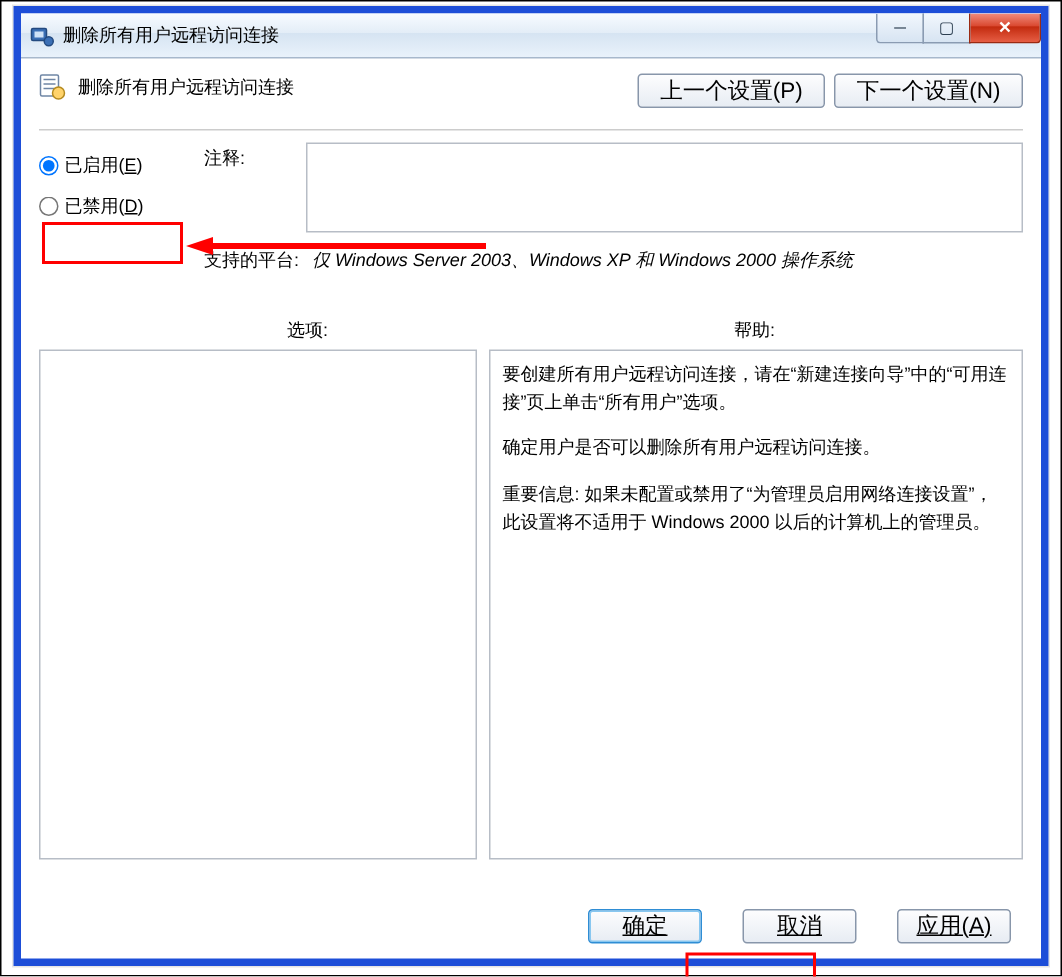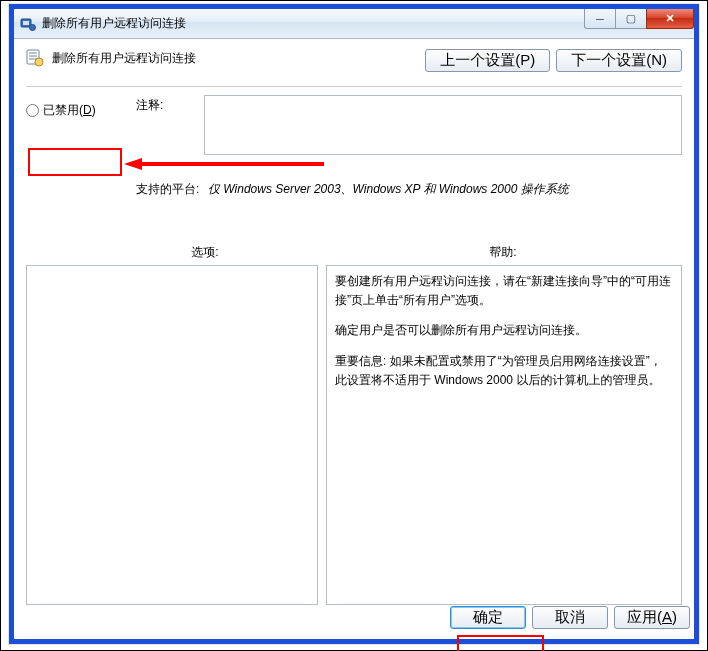--- a/index.html
+++ b/index.html
@@ -106,21 +106,21 @@
     width:110px;
     padding-top:4px;
   }
   .radio-line {
     display:flex; align-items:center; gap:4px;
     margin: 3px 0 10px 0;
   }
   .radio-line input { margin:0; }
   .radio-line label u { text-decoration: underline; }
   .right-fields { flex:1; }
-  .field-row { display:flex; align-items:flex-start; margin-bottom:24px; }
+  .field-row { display:flex; align-items:flex-start; margin-bottom:8px; }
   .field-label { width:68px; text-align:left; padding-top:2px;}
   .comment-box {
     flex:1; height:60px;
     border:1px solid #b7bdc6;
     background:#fff;
     padding:2px 4px;
     overflow:auto;
     resize:none;
     font-family:inherit; font-size:12px;
   }
@@ -169,22 +169,22 @@
     padding:6px 8px;
     font-size:12px;
     line-height:1.6;
   }
   .pane.left { width:292px; }
   .pane.right { flex:1; }
   .pane.right p { margin:0 0 11px 0; word-break:break-all;}
 
   .dialog-buttons {
     position:absolute;
-    right:4px; bottom:10px;
-    display:flex; gap:6px;
+    right:20px; bottom:10px;
+    display:flex; gap:27px;text-decoration:underline;
   }
   .dialog-buttons .win-btn { width:76px; padding:0; }
 
 </style>
 </head>
 <body>
 
 <div class="outer-frame">
   <div class="win">
     <div class="titlebar">
@@ -226,20 +226,24 @@
         </div>
         <div class="header-btns">
           <button class="win-btn">上一个设置(P)</button>
           <button class="win-btn">下一个设置(N)</button>
         </div>
       </div>
 
       <div class="config-row">
         <div class="radios">
           <div class="radio-line">
+            <input type="radio" name="state" id="r-en" checked="" style="">
+            <label for="r-en"><span>已启用(<u>E</u>)</span></label>
+          </div>
+          <div class="radio-line">
             <input type="radio" name="state" id="r-di" style="">
             <label for="r-di"><span>已禁用(<u>D</u>)</span></label>
           </div>
         </div>
         <div class="right-fields">
           <div class="field-row">
             <div class="field-label">注释:</div>
             <textarea class="comment-box" style=""></textarea>
           </div>
           <div class="field-row">

